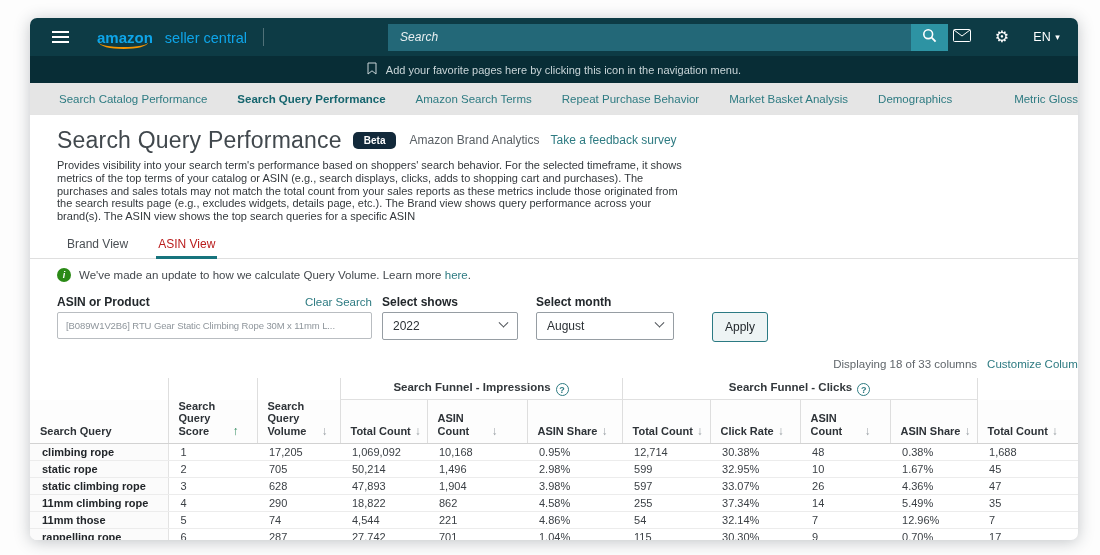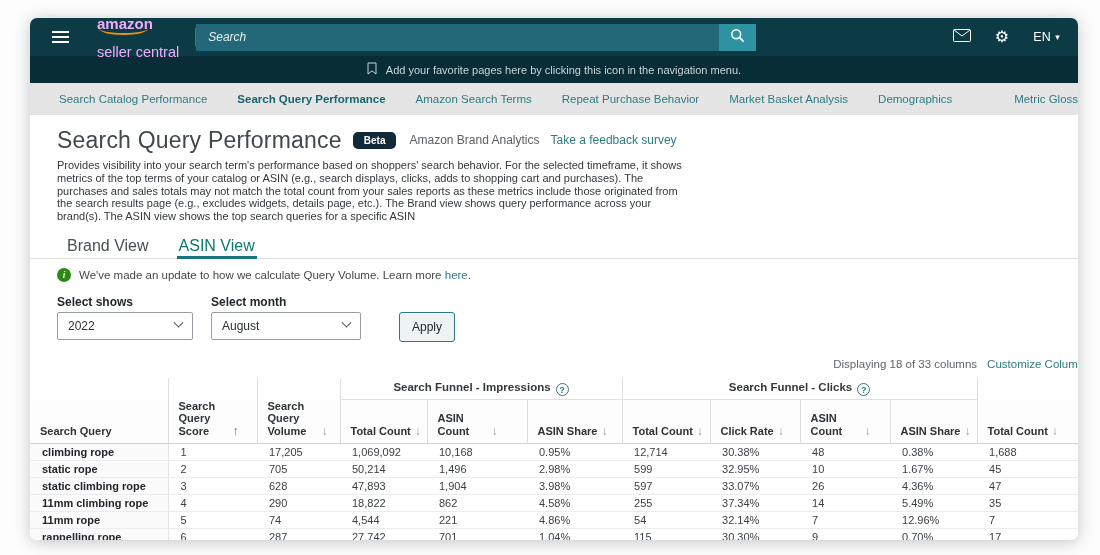--- a/index.html
+++ b/index.html
@@ -8,27 +8,27 @@
   .card {
     position:absolute; left:30px; top:18px; width:1048px; height:522px;
     background:#fff; border-radius:7px; overflow:hidden;
     box-shadow:0 2px 16px rgba(40,50,60,.28);
   }
 
   
   .topbar { height:38px; background:var(--navbar_bg); display:flex; align-items:center; padding:0 18px 0 22px; }
   .burger { width:17px; height:12px; border-top:2px solid #fff; border-bottom:2px solid #fff; position:relative; margin-right:28px; }
   .burger::after { content:''; position:absolute; left:0; right:0; top:3px; height:2px; background:#fff; }
-  .logo { color:#f0abfc; display:flex; align-items:baseline; gap:12px; white-space:nowrap;flex-direction:column; }
+  .logo { color:#0ea5e9; display:flex; align-items:baseline; gap:12px; white-space:nowrap; }
   .logo .amz { font-weight:700; font-size:15px; position:relative; }
   .logo .amz::after { content:''; position:absolute; left:2px; right:5px; bottom:-3px; height:5px;
     border-bottom:2px solid #f79400; border-radius:0 0 55% 55% / 0 0 100% 100%; }
   .logo .suffix { font-size:14.5px; font-weight:400; }
   .logo-divider { width:1px; height:18px; background:rgba(255,255,255,.28); margin-left:16px; }
-  .searchbox { display:flex; width:560px; height:27px; }
+  .searchbox { margin-left:124px; display:flex; width:560px; height:27px; }
   .search-input { flex:1; background:var(--search_field_bg); color:#e9eff1; font-style:italic; font-size:12px;
     display:flex; align-items:center; padding-left:12px; }
   .search-btn { width:37px; background:var(--search_button_bg); display:flex; align-items:center; justify-content:center; }
   .top-icons { margin-left:auto; display:flex; align-items:center; gap:24px; color:#fff; }
   .gear { font-size:16px; line-height:1; }
   .lang { font-size:12.5px; letter-spacing:.3px; display:flex; align-items:center; gap:4px; }
   .caret { font-size:9px; }
 
   
   .favbar { height:27px; background:var(--favbar_bg); display:flex; align-items:center; justify-content:center; gap:9px;
@@ -45,43 +45,43 @@
   .title-row { margin:12px 0 0 27px; height:26px; display:flex; align-items:center; gap:11px; }
   .page-title { font-size:23px; color:#41484d; letter-spacing:.2px; }
   .beta { background:var(--beta_badge_bg); color:#fff; font-size:10px; font-weight:700; padding:3px 11px; border-radius:5px; }
   .subtitle { font-size:12px; color:#5a6065; margin-left:2px; }
   .link { color:var(--accent_teal); cursor:pointer; }
   .feedback { font-size:12px; }
   .desc { width:632px; margin:6px 12px 0 27px; font-size:11px; line-height:12.8px; color:#33383c; }
 
   
   .tabs-wrap { margin-top:9px; padding-left:35px; border-bottom:1px solid #dfdfdf; display:flex; gap:26px; height:27px; }
-  .vtab { font-size:16px; color:#4a4f54; position:relative; padding:5px 2px 0; cursor:pointer; }
-  .vtab.active { color:#0f766e; }
+  .vtab { font-size:12px; color:#4a4f54; position:relative; padding:5px 2px 0; cursor:pointer; }
+  .vtab.active { color:#b91c1c; }
   .vtab.active::after { content:''; position:absolute; left:0; right:0; bottom:-1px; height:3px; background:var(--active_tab_underline); }
 
   
   .notice { margin:9px 0 0 27px; height:15px; display:flex; align-items:center; gap:8px; font-size:11.5px; color:#43484d; }
   .info-dot { width:14px; height:14px; border-radius:50%; background:var(--notice_green); color:#fff; font-size:9px;
     font-weight:700; display:flex; align-items:center; justify-content:center; flex:0 0 14px; font-style:italic; }
 
   
   .filters { margin:12px 0 0 27px; display:flex; align-items:flex-start; }
   .flabel { font-size:12px; font-weight:700; color:#23282c; }
   .fg-asin { width:315px; margin-right:10px; }
   .asin-label-row { display:flex; justify-content:space-between; align-items:baseline; height:17px; }
   .clear-search { font-size:11.5px; }
   .finput { height:27px; border:1px solid #b9bdc1; border-radius:2px; display:flex; align-items:center;
     padding:0 8px; overflow:hidden; white-space:nowrap; background:#fff; }
   .finput span { font-size:9.5px; color:#8e959b; filter:blur(.5px); letter-spacing:-.1px; }
   .fg { margin-right:18px; }
   .fg .flabel { display:block; height:17px; }
   .fselect { height:28px; border:1px solid #969da3; border-radius:2px; display:flex; align-items:center;
     justify-content:space-between; padding:0 10px; font-size:12px; color:#2b3034; background:#fff; cursor:pointer; }
-  .w128 { width:128px; } .w136 { width:136px; } .w138 { width:150px; }
+  .w128 { width:128px; } .w136 { width:136px; } .w138 { width:138px; }
   .chev { width:7px; height:7px; border-right:1.6px solid #4a4f54; border-bottom:1.6px solid #4a4f54;
     transform:rotate(45deg) translate(-2px,-2px); }
   .apply-btn { margin-left:20px; margin-top:17px; height:30px; min-width:50px; padding:0 12px;
     background:#eef4f4; border:1px solid var(--apply_border); border-radius:3px; font-size:12px; color:#23282c;
     display:flex; align-items:center; justify-content:center; cursor:pointer; }
 
   
   .table-meta { margin:14px -12px 0 0; height:16px; display:flex; justify-content:flex-end; align-items:center;
     gap:10px; font-size:11.5px; white-space:nowrap; }
   .displaying { color:#60666b; }
@@ -174,20 +174,29 @@
 
   <div class="notice">
     <span class="info-dot">i</span>
     <span>
       <span>We've made an update to how we calculate Query Volume. Learn more</span>
       <span class="link">here</span><span>.</span>
     </span>
   </div>
 
   <div class="filters">
+    <div class="fg-asin">
+      <div class="asin-label-row">
+        <span class="flabel">ASIN or Product</span>
+        <span class="link clear-search">Clear Search</span>
+      </div>
+      <div class="finput">
+          <span>[B089W1V2B6] RTU Gear Static Climbing Rope 30M x 11mm L...</span>
+        </div>
+    </div>
     <div class="fg">
       <span class="flabel">Select shows</span>
       <div class="fselect w136">
         <span>2022</span>
           <span class="chev"></span>
       </div>
     </div>
     <div class="fg">
       <span class="flabel">Select month</span>
       <div class="fselect w138">
@@ -341,21 +350,21 @@
           <td>18,822</td>
           <td>862</td>
           <td>4.58%</td>
           <td>255</td>
           <td>37.34%</td>
           <td>14</td>
           <td>5.49%</td>
           <td>35</td>
         </tr>
         <tr>
-          <td class="qcell">11mm rope</td>
+          <td class="qcell">11mm those</td>
           <td>5</td>
           <td>74</td>
           <td>4,544</td>
           <td>221</td>
           <td>4.86%</td>
           <td>54</td>
           <td>32.14%</td>
           <td>7</td>
           <td>12.96%</td>
           <td>7</td>

